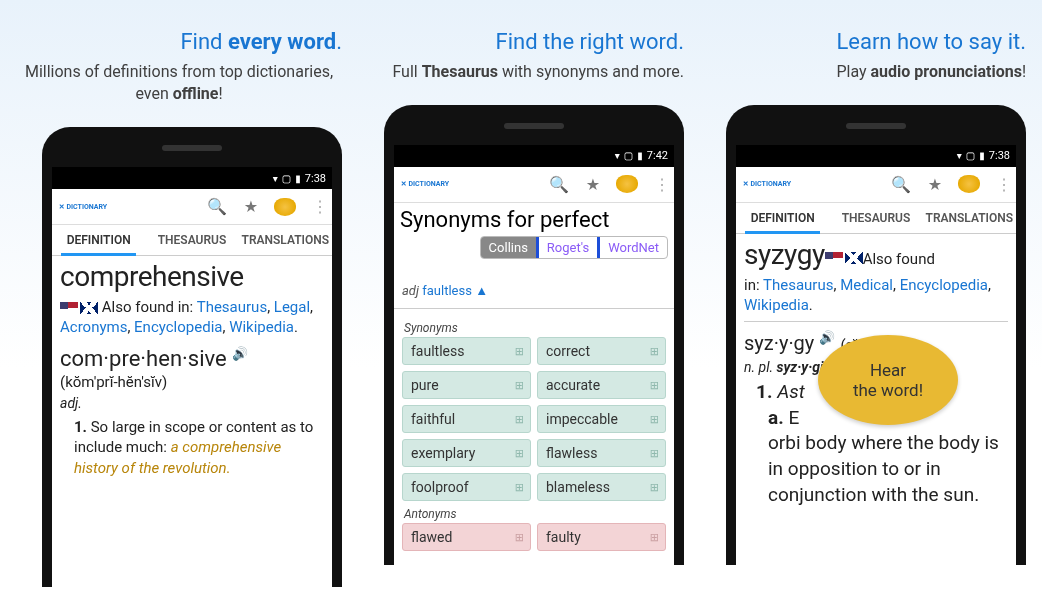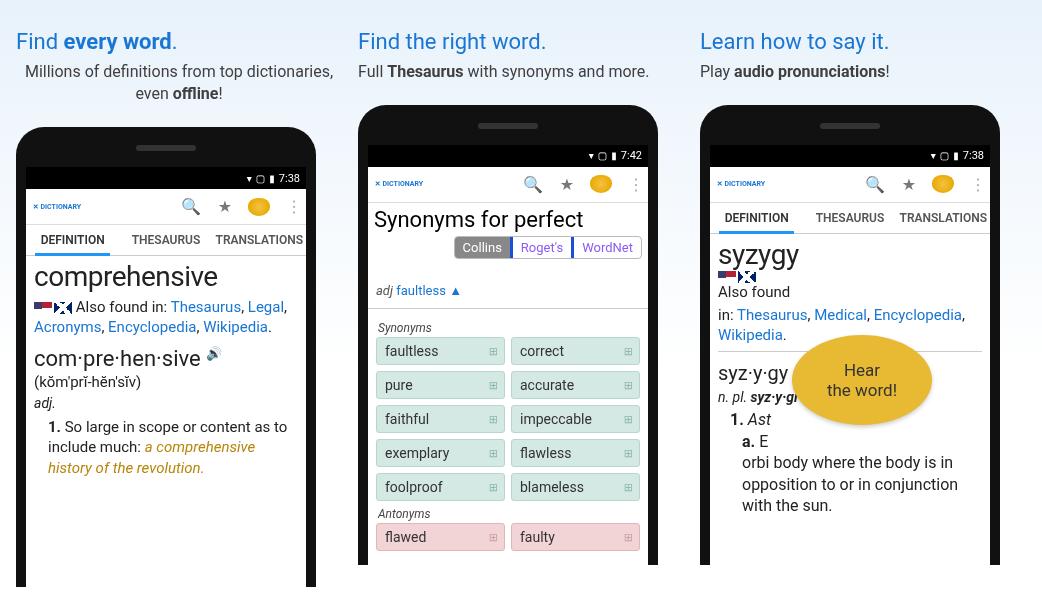--- a/index.html
+++ b/index.html
@@ -10,21 +10,21 @@
     height: 613px;
     display: flex;
     justify-content: space-between;
     padding: 0 16px;
     overflow: hidden;
   }
   .panel {
     width: 326px;
     display: flex;
     flex-direction: column;
-    align-items: flex-start;
+    align-items: flex-end;
   }
   .headline {
     text-align: center;
     color: #1976d2;
     font-size: 22px;
     font-weight: 400;
     margin-top: 28px;
     line-height: 1.3;
   }
   .headline strong { font-weight: 700; }
@@ -232,21 +232,21 @@
     border-radius:50%;
     width:140px;
     height:90px;
     display:flex;
     align-items:center;
     justify-content:center;
     line-height:1.2;
     box-shadow: 0 2px 4px rgba(0,0,0,0.2);
   }
   .panel3-wrap { position: relative; }
-  .defn3 { font-size:16px; line-height:1.35; margin-top:4px; padding-left:12px;}
+  .defn3 { font-size:19px; line-height:1.35; margin-top:4px; padding-left:12px;}
   .defn3 .sub { padding-left:12px; }
   .npl { font-size:14px; font-style: italic; margin-top:4px;}
   hr.sep { border:none; border-top:1px solid #ccc; margin:6px 0;}
 </style>
 </head>
 <body>
 
 <div class="panel">
   <div class="headline">
     <span>Find </span><strong>every word</strong><span>.</span>
@@ -376,21 +376,21 @@
         <span class="icon">★</span>
         <span class="brain"></span>
         <span class="icon dots">⋮</span>
       </div>
       <div class="tabs">
         <div class="tab active">DEFINITION</div>
         <div class="tab">THESAURUS</div>
         <div class="tab">TRANSLATIONS</div>
       </div>
       <div class="content">
-        <div style="display:flex; align-items:baseline; flex-wrap:wrap;flex-direction:column;">
+        <div style="display:flex; align-items:baseline; flex-wrap:wrap;">
           <span class="word-title">syzygy</span>
           <span class="flags">
               <span class="flag us"></span>
               <span class="flag uk"></span>
             </span>
           <span style="font-size:15px;">Also found</span>
         </div>
         <div class="alsofound">
           in: <a>Thesaurus</a>,
           <a>Medical</a>,

